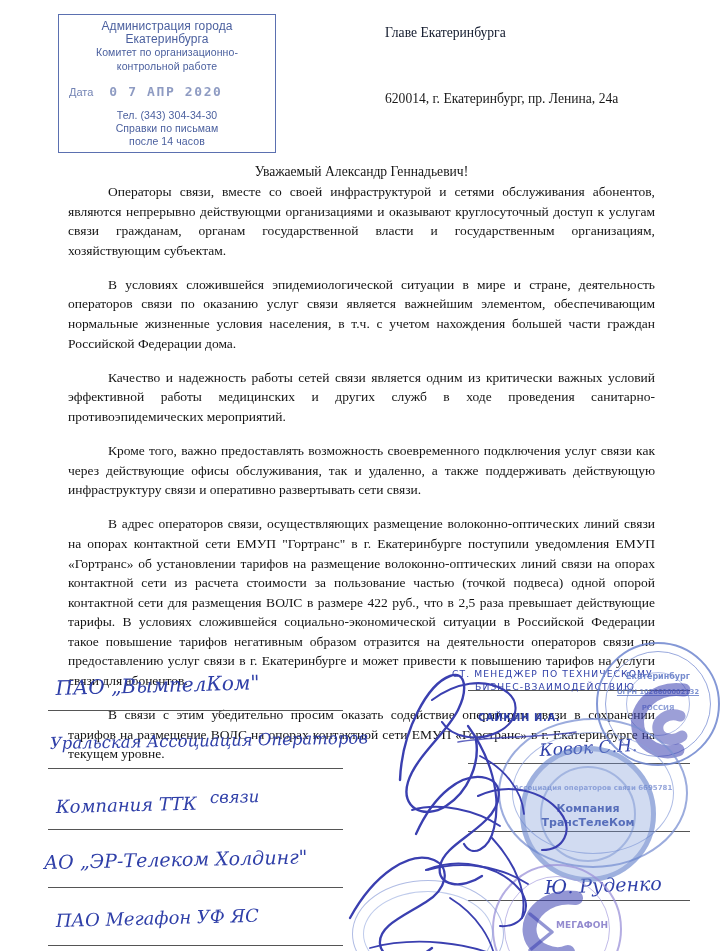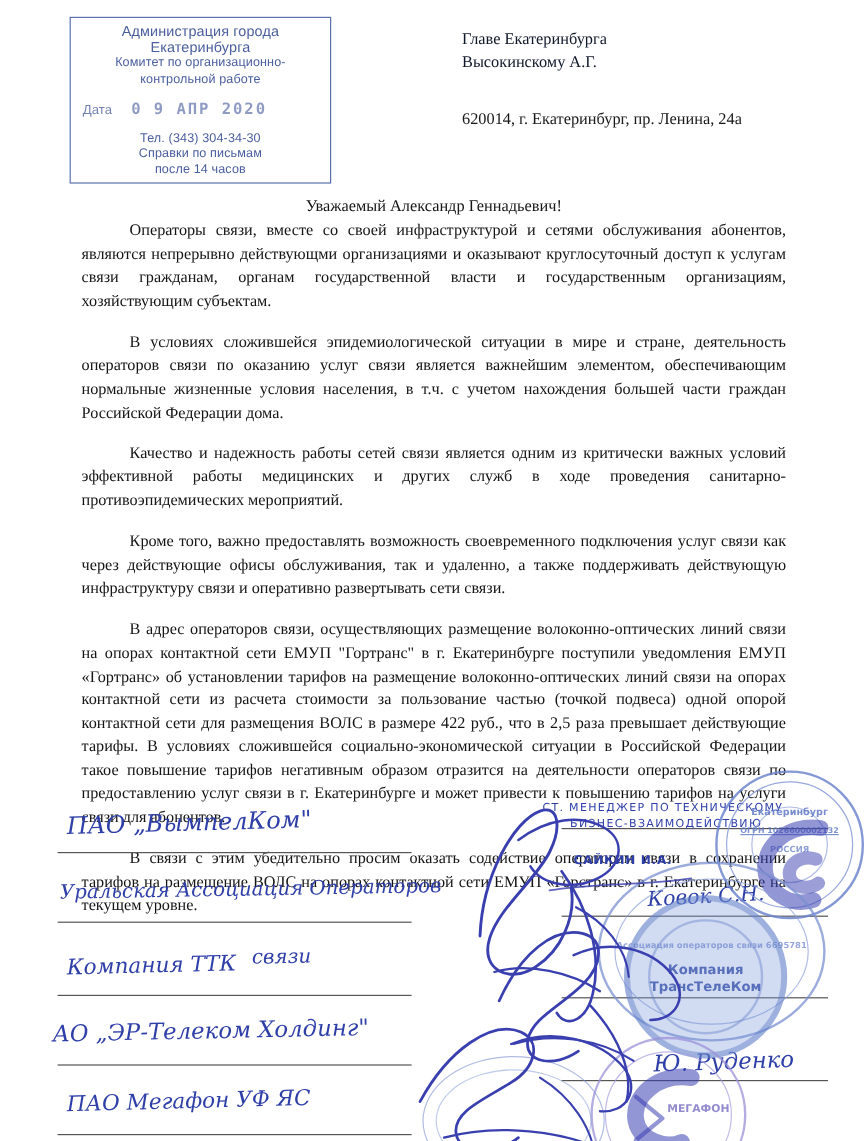--- a/index.html
+++ b/index.html
@@ -91,32 +91,31 @@
 <body>
 
 <div class="page">
 
   <div class="reg-stamp">
     <div class="ln t1">Администрация города Екатеринбурга</div>
     <div class="ln">Комитет по организационно-</div>
     <div class="ln">контрольной работе</div>
     <div class="reg-date-row">
       <span class="lbl">Дата</span>
-      <span class="val">0 9 АПР 2020</span>
+      <span class="val">0 7 АПР 2020</span>
     </div>
     <div class="tail">
       <div class="ln">Тел. (343) 304-34-30</div>
       <div class="ln">Справки по письмам</div>
       <div class="ln">после 14 часов</div>
     </div>
   </div>
 
   <div class="addressee">
     <div>Главе Екатеринбурга</div>
-    <div>Высокинскому А.Г.</div>
   </div>
   <div class="addr-geo">620014, г. Екатеринбург, пр. Ленина, 24а</div>
 
   <div class="salutation">Уважаемый Александр Геннадьевич!</div>
 
   <div class="body-text">
     <p>Операторы связи, вместе со своей инфраструктурой и сетями обслуживания абонентов, являются непрерывно действующми организациями и оказывают круглосуточный доступ к услугам связи гражданам, органам государственной власти и государственным организациям, хозяйствующим субъектам.</p>
     <p>В условиях сложившейся эпидемиологической ситуации в мире и стране, деятельность операторов связи по оказанию услуг связи является важнейшим элементом, обеспечивающим нормальные жизненные условия населения, в т.ч. с учетом нахождения большей части граждан Российской Федерации дома.</p>
     <p>Качество и надежность работы сетей связи является одним из критически важных условий эффективной работы медицинских и других служб в ходе проведения санитарно-противоэпидемических мероприятий.</p>
     <p>Кроме того, важно предоставлять возможность своевременного подключения услуг связи как через действующие офисы обслуживания, так и удаленно, а также поддерживать действующую инфраструктуру связи и оперативно развертывать сети связи.</p>

